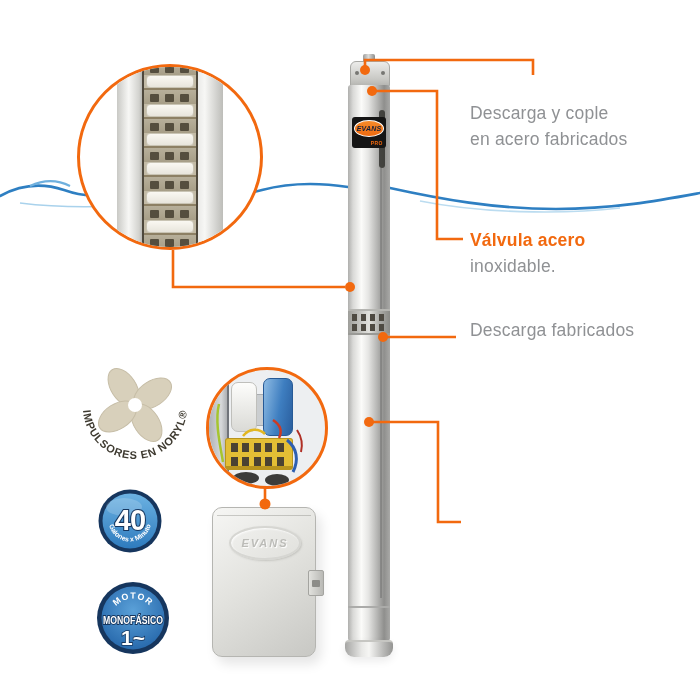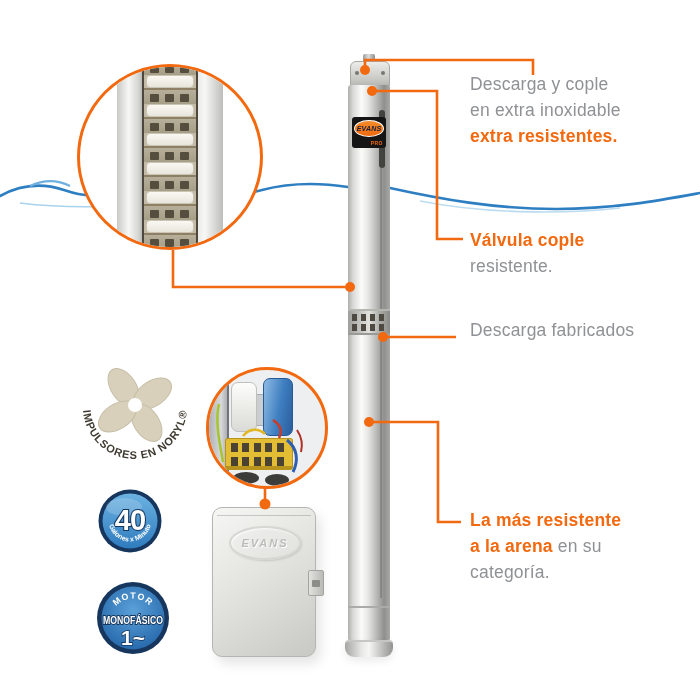--- a/index.html
+++ b/index.html
@@ -100,21 +100,21 @@
   
   .badge { position:absolute; z-index:5; }
   #badgeImpellers { left:72px; top:353px; width:126px; height:126px; }
   #badgeFlow { left:96px; top:487px; width:68px; height:68px; }
   #badgeMotor { left:94px; top:579px; width:78px; height:78px; }
 
   
   .callout { position:absolute; left:470px; z-index:7; width:215px;
     font-size:17.5px; line-height:26px; color:#8f9194; letter-spacing:.2px; }
   .callout b { color:#f2690f; font-weight:700; }
-  #calloutDischarge { top:71px; }
+  #calloutDischarge { top:100px; }
   #calloutValve { top:227px; }
   #calloutDiffusers { top:317px; }
   #calloutSand { top:507px; }
 </style>
 </head>
 <body>
 
 <div id="stage">
 
   <svg id="waterLayer" class="layer" viewBox="0 0 700 700">
@@ -308,32 +308,26 @@
       <circle cx="372" cy="91" r="5"></circle>
       <circle cx="383" cy="337" r="5"></circle>
       <circle cx="369" cy="422" r="5"></circle>
       <circle cx="350" cy="287" r="5"></circle>
       <circle cx="265" cy="504" r="5.5"></circle>
     </g>
   </svg>
 
   <div class="callout" id="calloutDischarge">
     <div>Descarga y cople</div>
-    <div>en extra inoxidable</div>
-    <div><b>extra resistentes.</b></div>
+    <div>en acero fabricados</div>
   </div>
 
   <div class="callout" id="calloutValve">
-    <div><b>Válvula cople</b></div>
-    <div>resistente.</div>
+    <div><b>Válvula acero</b></div>
+    <div>inoxidable.</div>
   </div>
 
   <div class="callout" id="calloutDiffusers">
     <div>Descarga fabricados</div>
   </div>
 
-  <div class="callout" id="calloutSand">
-    <div><b>La más resistente</b></div>
-    <div><b>a la arena</b><span> en su</span></div>
-    <div>categoría.</div>
-  </div>
 
 </div>
 
 </body></html>

